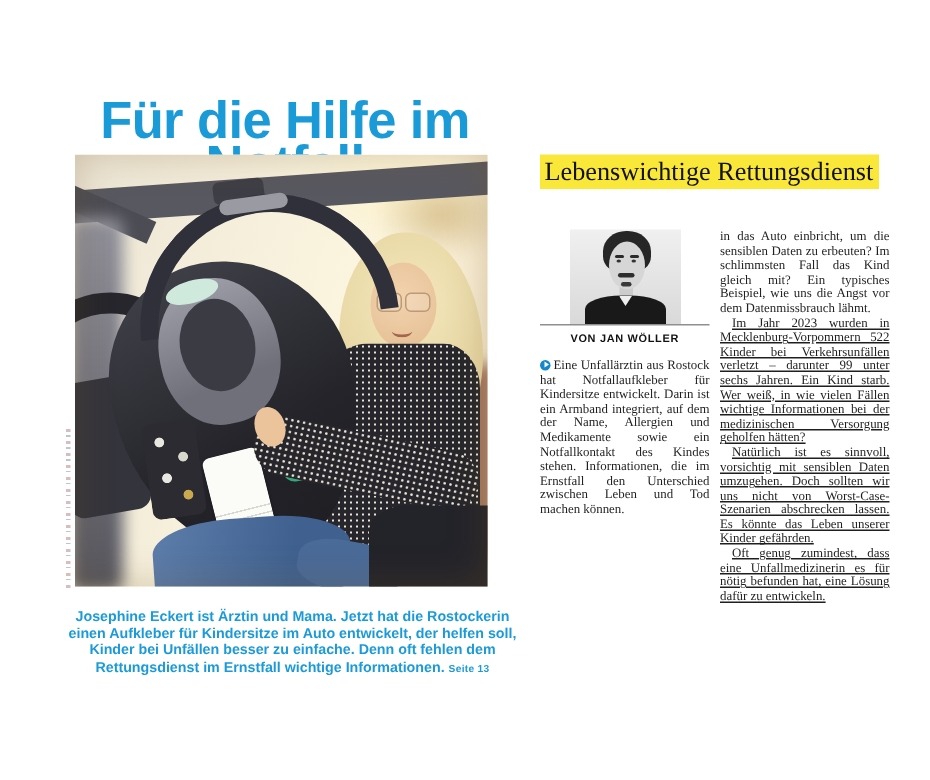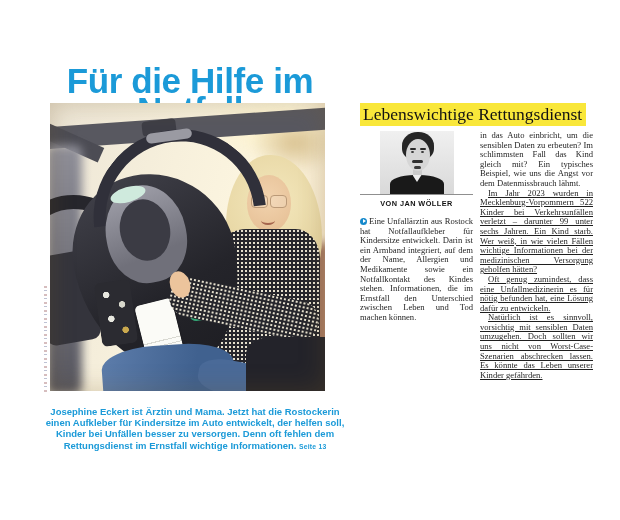--- a/index.html
+++ b/index.html
@@ -75,21 +75,21 @@
   .caption{position:absolute;left:38px;top:396px;width:314px;text-align:center;
     color:#1b9ad8;font-weight:bold;font-size:9.5px;line-height:11.4px;}
   .caption .pageref{font-size:6.8px;letter-spacing:.2px;}
 
   
   .right-article{position:absolute;left:360px;top:103px;width:237px;}
   .r-headline{display:inline-block;background:#f9e73a;color:#121212;
     font-family:"Liberation Serif","DejaVu Serif",serif;font-weight:normal;
     font-size:17.5px;line-height:20px;padding:1px 4px 2px 3px;}
   .columns{display:flex;gap:7px;margin-top:5px;}
-  .col{width:113px;}
+  .col{width:113px;margin-top:22px;}
   .portrait-block{display:flex;justify-content:center;border-bottom:1px solid #8f8f8f;height:63px;overflow:visible;}
   .portrait{position:relative;width:74px;height:63px;overflow:hidden;filter:grayscale(1);
     background:linear-gradient(180deg,#f0f0f0,#d9d9d9);}
   .pt{position:absolute;}
   .p-hair{left:22px;top:1px;width:32px;height:28px;border-radius:48% 48% 40% 40%;background:#262626;}
   .p-face{left:26px;top:8px;width:24px;height:32px;border-radius:50%;background:#d6d6d6;}
   .p-brow-l{left:30px;top:17px;width:6px;height:2px;background:#2a2a2a;border-radius:1px;}
   .p-brow-r{left:40px;top:17px;width:6px;height:2px;background:#2a2a2a;border-radius:1px;}
   .p-eye-l{left:31px;top:20px;width:3px;height:2px;background:#333;border-radius:50%;}
   .p-eye-r{left:41px;top:20px;width:3px;height:2px;background:#333;border-radius:50%;}
@@ -146,21 +146,21 @@
     <div class="ph hand-top"></div>
     <div class="ph hand-low"></div>
     <div class="ph jeans"></div>
     <div class="ph jeans2"></div>
     <div class="ph seat-dark"></div>
     <div class="ph vignette"></div>
   </div>
 
   <div class="credit-strip"></div>
 
-  <p class="caption"><span>Josephine Eckert ist Ärztin und Mama. Jetzt hat die Rostockerin einen Aufkleber für Kindersitze im Auto entwickelt, der helfen soll, Kinder bei Unfällen besser zu versorgen. Denn oft fehlen dem Rettungsdienst im Ernstfall wichtige Informationen.</span>
+  <p class="caption"><span>Josephine Eckert ist Ärztin und Mama. Jetzt hat die Rostockerin einen Aufkleber für Kindersitze im Auto entwickelt, der helfen soll, Kinder bei Unfällen besser zu einfache. Denn oft fehlen dem Rettungsdienst im Ernstfall wichtige Informationen.</span>
     <span class="pageref">Seite 13</span></p>
 
   <div class="right-article">
     <span class="r-headline">Lebenswichtige Rettungsdienst</span>
 
     <div class="columns">
       <div class="col">
         <div class="portrait-block">
           <div class="portrait">
             <div class="pt p-hair"></div>
@@ -177,19 +177,19 @@
           </div>
         </div>
         <div class="byline">VON JAN WÖLLER</div>
 
         <p class="body-p"><span class="art-icon"></span><span>Eine Unfallärztin aus Rostock hat Notfallaufkleber für Kindersitze entwickelt. Darin ist ein Armband integriert, auf dem der Name, Allergien und Medikamente sowie ein Notfallkontakt des Kindes stehen. Informationen, die im Ernstfall den Unterschied zwischen Leben und Tod machen können.</span></p>
       </div>
 
       <div class="col">
         <p class="body-p">in das Auto einbricht, um die sensiblen Daten zu erbeuten? Im schlimmsten Fall das Kind gleich mit? Ein typisches Beispiel, wie uns die Angst vor dem Datenmissbrauch lähmt.</p>
         <p class="body-p indent">Im Jahr 2023 wurden in Mecklenburg-Vorpommern 522 Kinder bei Verkehrsunfällen verletzt – darunter 99 unter sechs Jahren. Ein Kind starb. Wer weiß, in wie vielen Fällen wichtige Informationen bei der medizinischen Versorgung geholfen hätten?</p>
+        <p class="body-p indent">Natürlich ist es sinnvoll, vorsichtig mit sensiblen Daten umzugehen. Doch sollten wir uns nicht von Worst-Case-Szenarien abschrecken lassen. Es könnte das Leben unserer Kinder gefährden.</p>
         <p class="body-p indent">Oft genug zumindest, dass eine Unfallmedizinerin es für nötig befunden hat, eine Lösung dafür zu entwickeln.</p>
-        <p class="body-p indent">Natürlich ist es sinnvoll, vorsichtig mit sensiblen Daten umzugehen. Doch sollten wir uns nicht von Worst-Case-Szenarien abschrecken lassen. Es könnte das Leben unserer Kinder gefährden.</p>
       </div>
     </div>
   </div>
 
 </div>
 
 </body></html>

